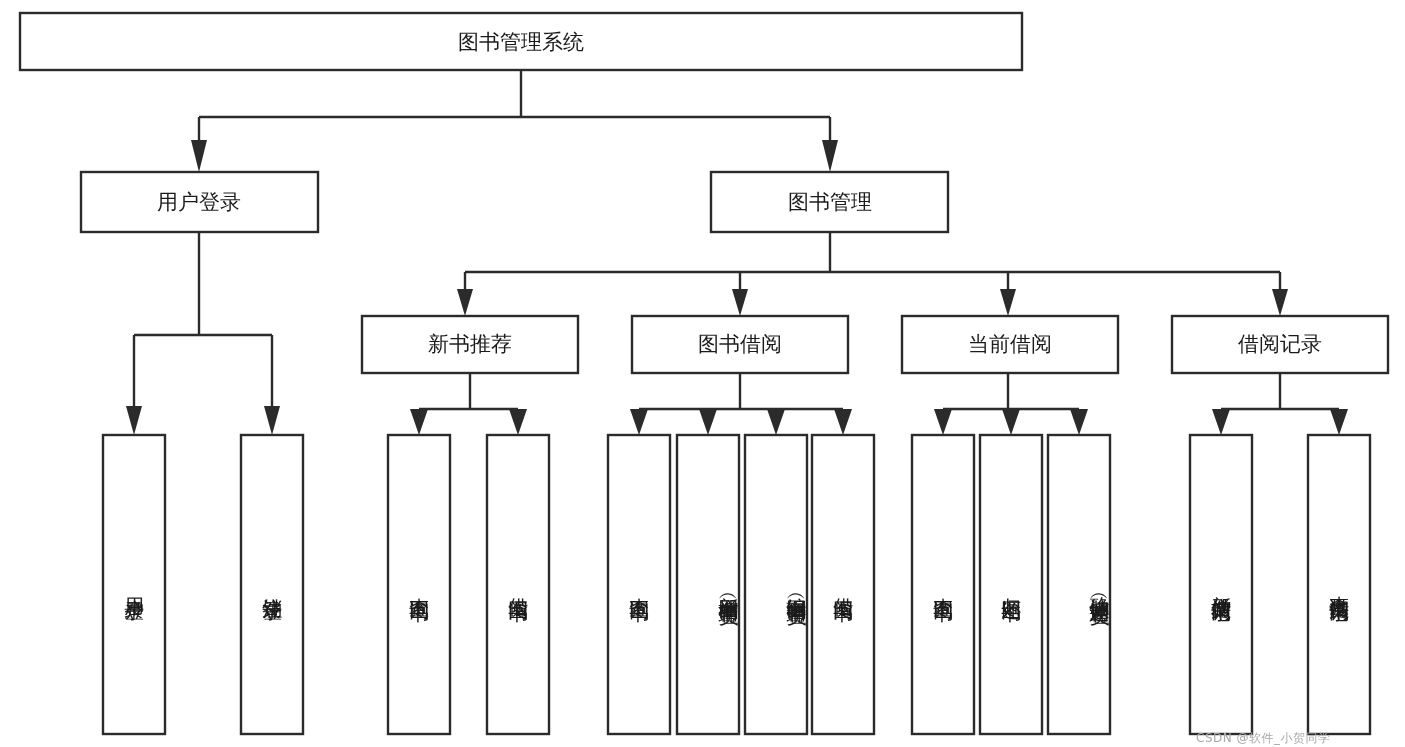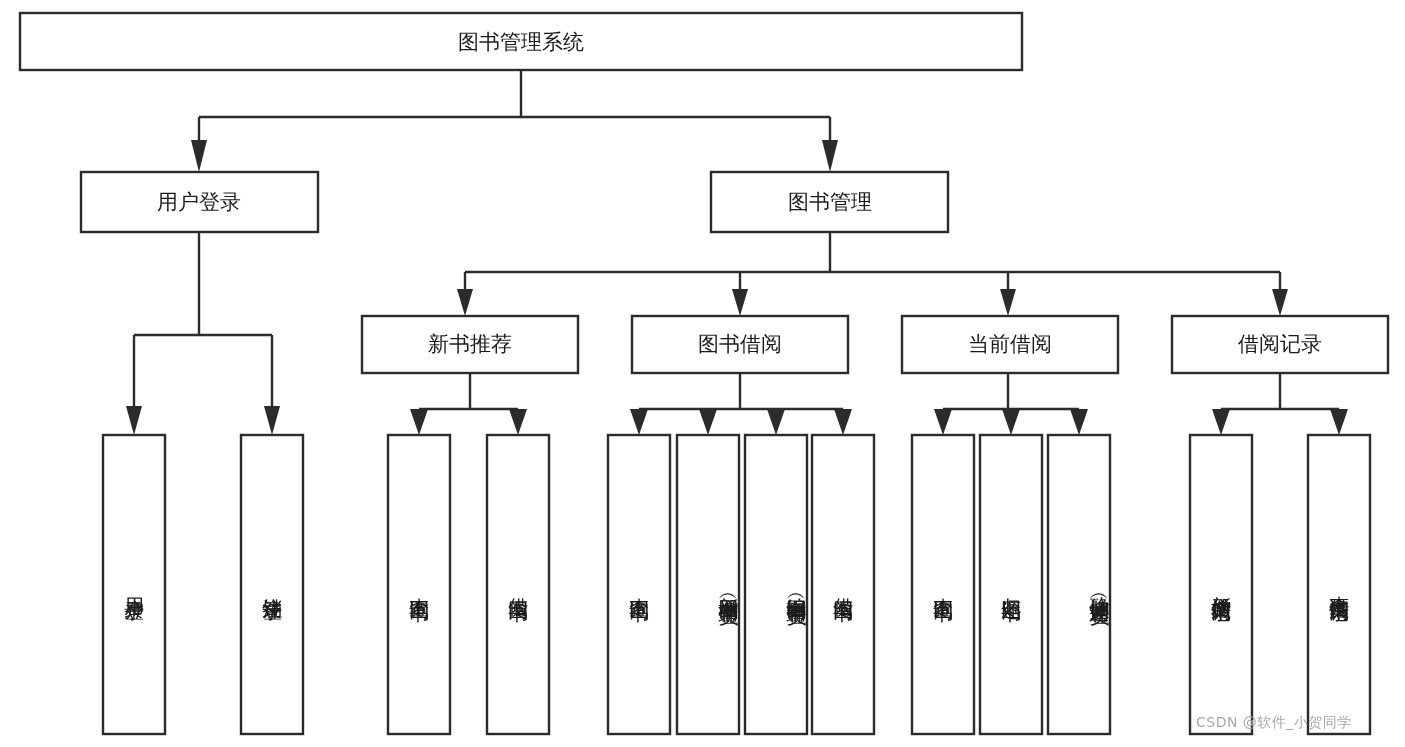--- a/index.html
+++ b/index.html
@@ -57,24 +57,25 @@
     line-height: 1.08;
     color: #1b1b1b;
     letter-spacing: 1.5px;
     text-align: center;
     white-space: nowrap;
     pointer-events: none;
   }
   .watermark {
     position: absolute;
     font-family: "DejaVu Sans", "Liberation Sans", sans-serif;
-    font-size: 14px;
+    font-size: 12px;
     color: #a8a8a8;
     white-space: nowrap;
     letter-spacing: 0.5px;
+    margin-top: 16px;
   }
 </style>
 </head>
 <body>
 
 <div id="diagram-root">
 
   <svg class="diagram-canvas" viewBox="0 0 1405 747">
 
     <g>

